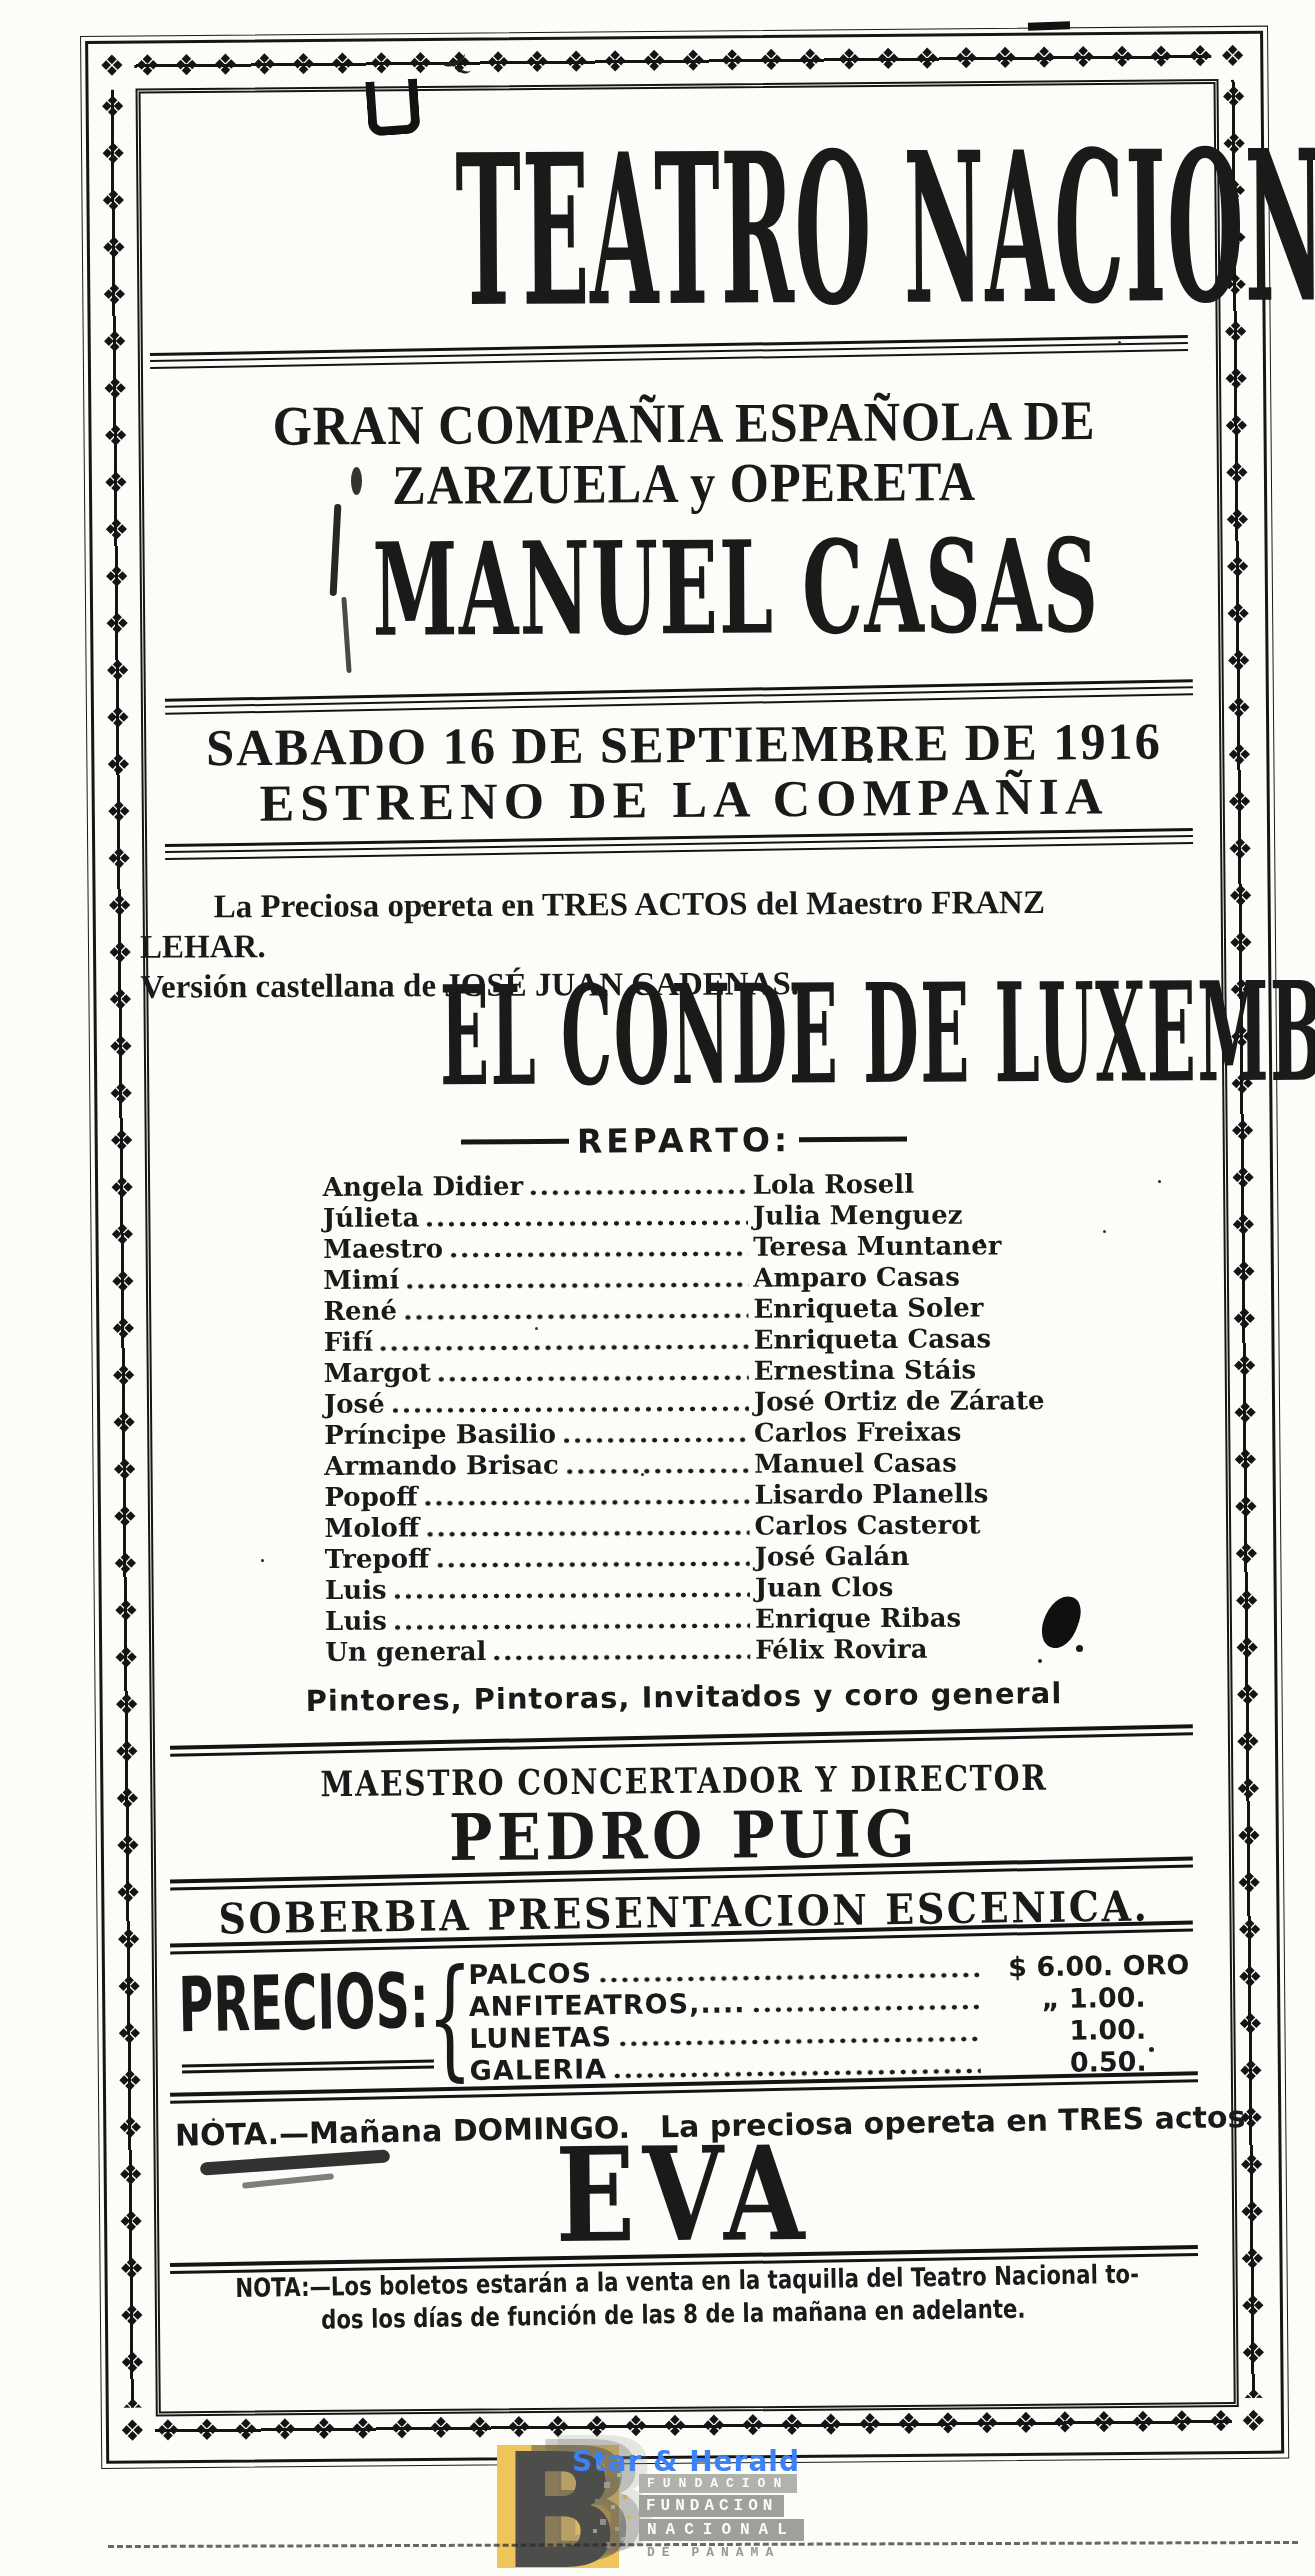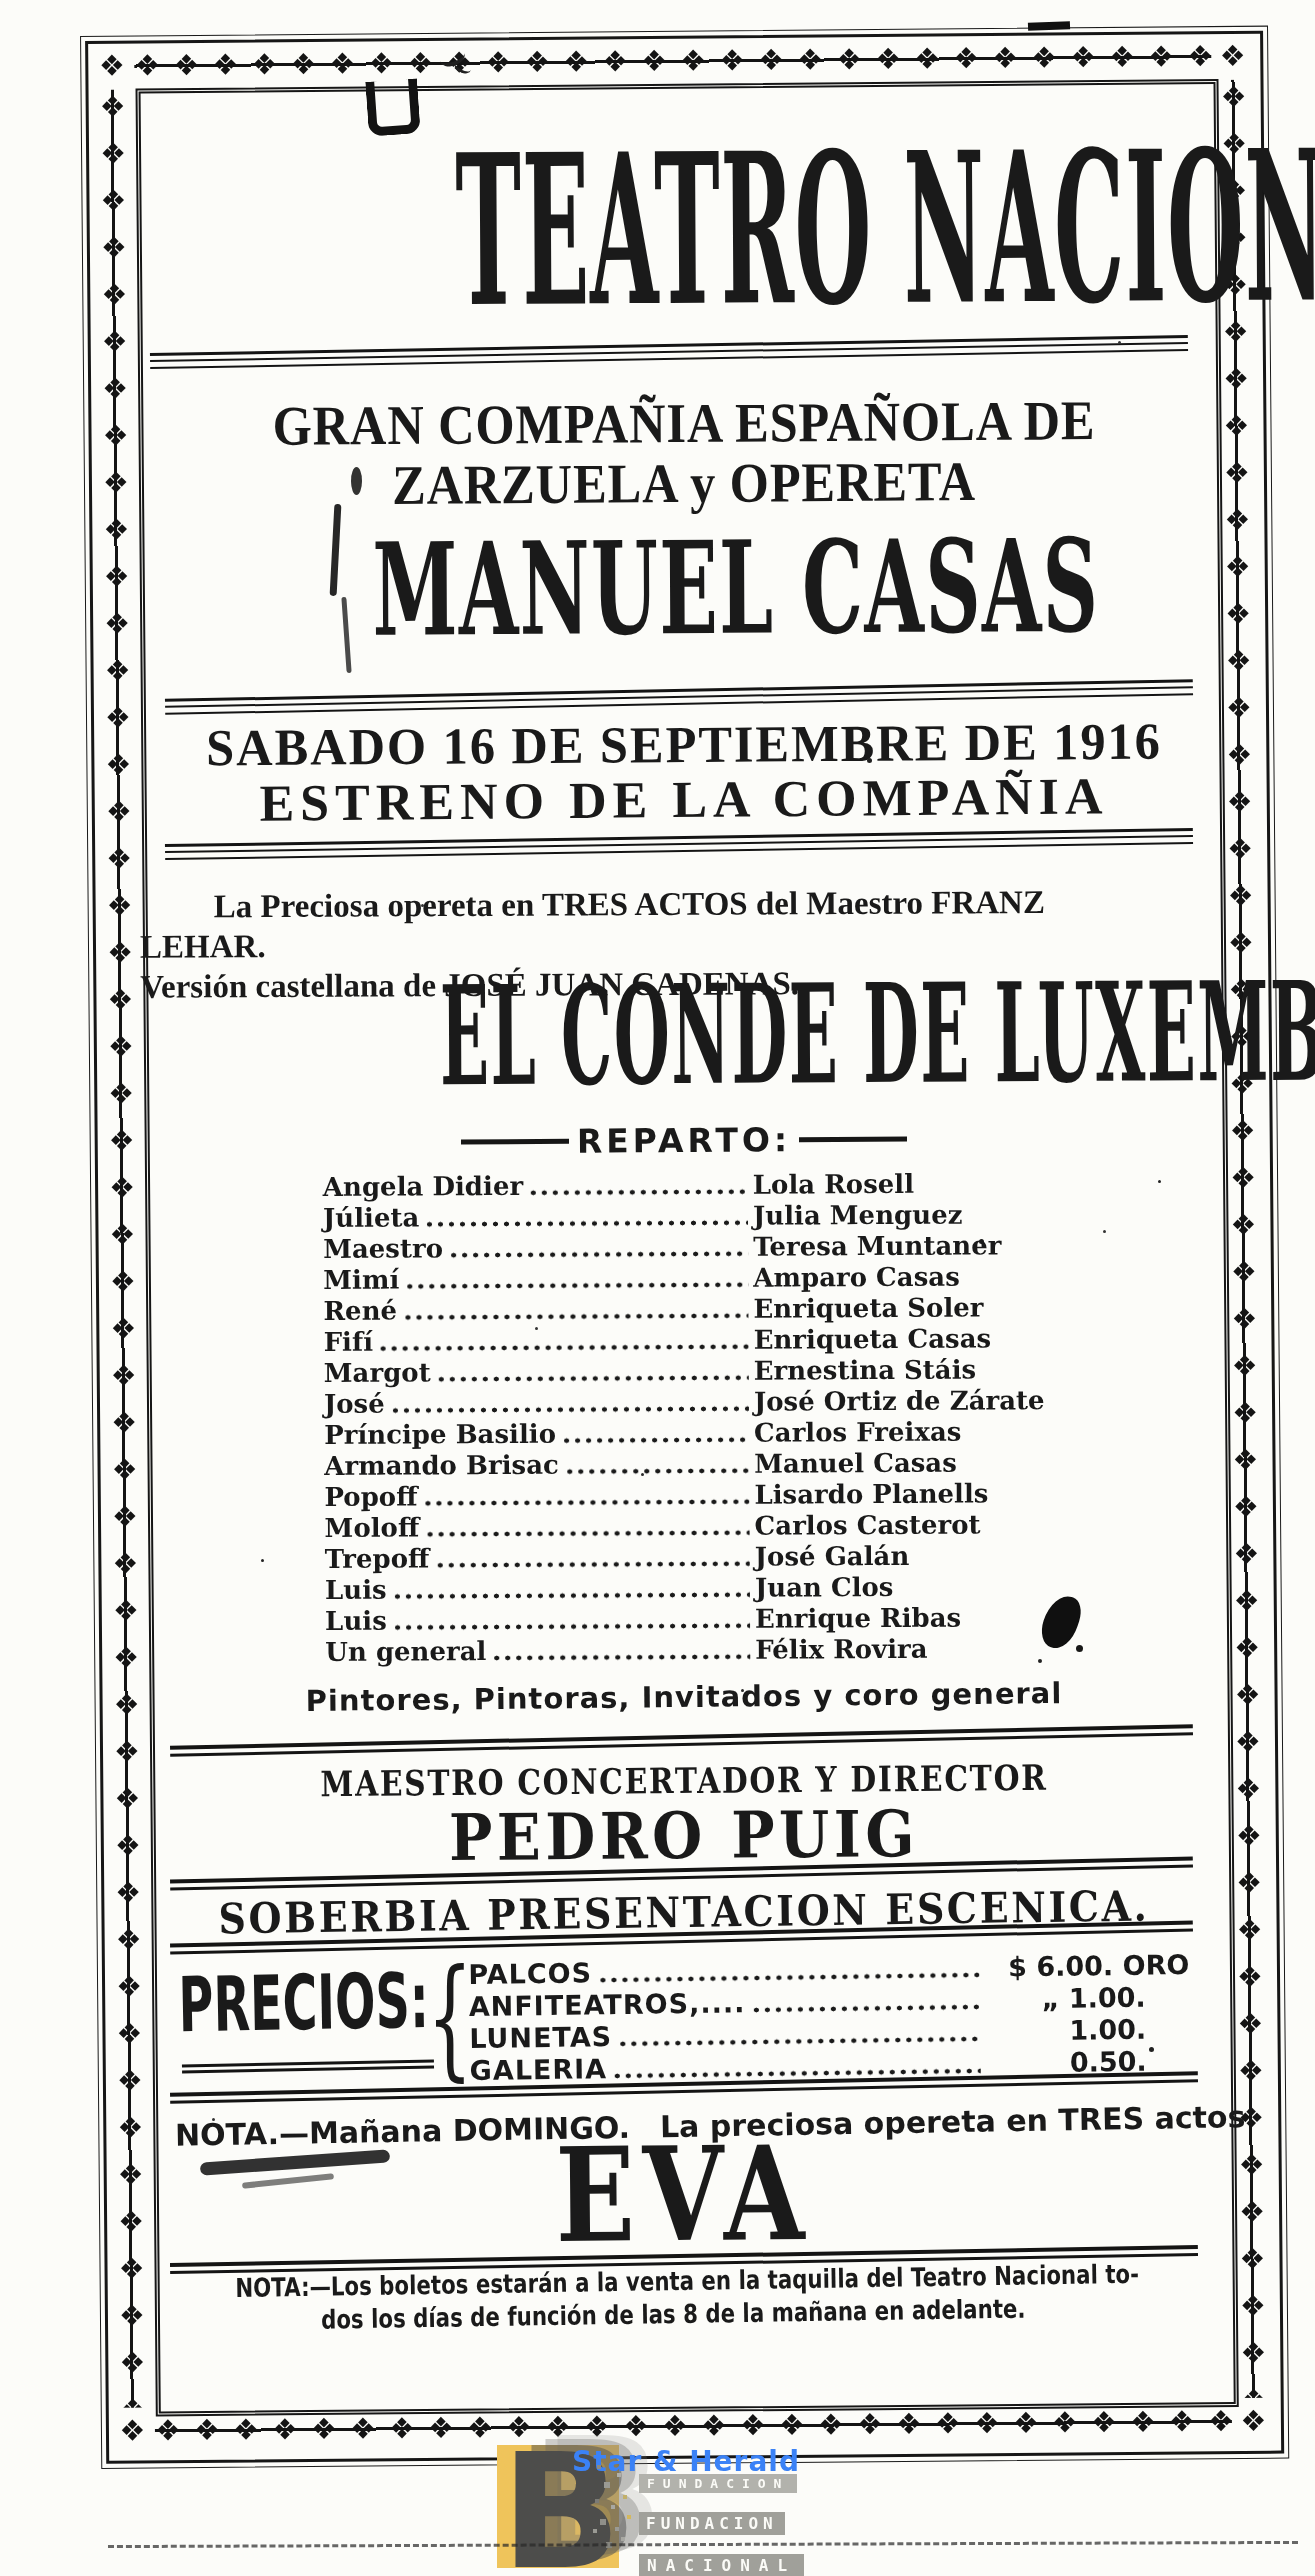--- a/index.html
+++ b/index.html
@@ -120,21 +120,21 @@
   .speckles{left:0;top:0;width:3px;height:3px;border-radius:50%;background:transparent;box-shadow:
      868px 759px 0 1px #222, 1118px 341px 0 0 #333, 261px 1559px 0 0 #222,
      980px 1240px 0 1px #1a1a1a, 1103px 1230px 0 0 #333, 641px 1473px 0 0 #2a2a2a,
      212px 2118px 0 0 #333, 1150px 2048px 0 1px #222, 421px 904px 0 0 #333,
      741px 1689px 0 0 #2a2a2a, 1158px 1180px 0 0 #222, 535px 1327px 0 0 #333;}
   .wm-box{left:497px;top:2445px;width:122px;height:123px;z-index:4;}
   .wm-b{left:501px;top:2433px;font-size:158px;line-height:1;color:#4d4d4b;z-index:6;
         text-shadow:16px -6px 0 rgba(80,80,78,.5),30px -12px 0 rgba(110,110,106,.33),42px -16px 0 rgba(140,140,134,.2);}
   .wm-src{left:572px;top:2445px;font-size:28px;letter-spacing:1px;color:#3b82f6;z-index:6;}
   .wm-stamp{left:639px;top:2474px;z-index:6;}
-  .wm-stamp span{display:block;margin-bottom:19px;width:max-content;}
+  .wm-stamp span{display:block;margin-bottom:2px;width:max-content;font-family:Liberation Mono, monospace;}
   .st1{font-size:13px;letter-spacing:8px;padding:2px 8px;background:#b2b2ac;color:#fbfbf7;}
   .st2{font-size:16px;letter-spacing:5px;padding:2px 7px;background:#a0a09a;color:#fbfbf7;}
   .st3{font-size:16px;letter-spacing:9px;padding:2px 8px;background:#a0a09a;color:#fbfbf7;}
   .st4{font-size:13px;letter-spacing:7px;padding:2px 8px;color:#9a9a94;}
   .wm-dots{left:597px;top:2465px;width:4px;height:4px;background:#8a8a85;z-index:6;box-shadow:
      8px 18px 0 1px #9a9a94,-2px 34px 0 0 #7b7b76,14px 40px 0 0 #a8a8a2,4px 55px 0 1px #8f8f89,
      20px 8px 0 0 #b0b0aa,18px 62px 0 0 #9a9a94,10px 78px 0 1px #85857f,26px 30px 0 0 #c2b06a,
      30px 50px 0 0 #d4b85e,-4px 64px 0 0 #9a9a94,24px 72px 0 0 #a8a8a2;}
 </style>
 </head>

